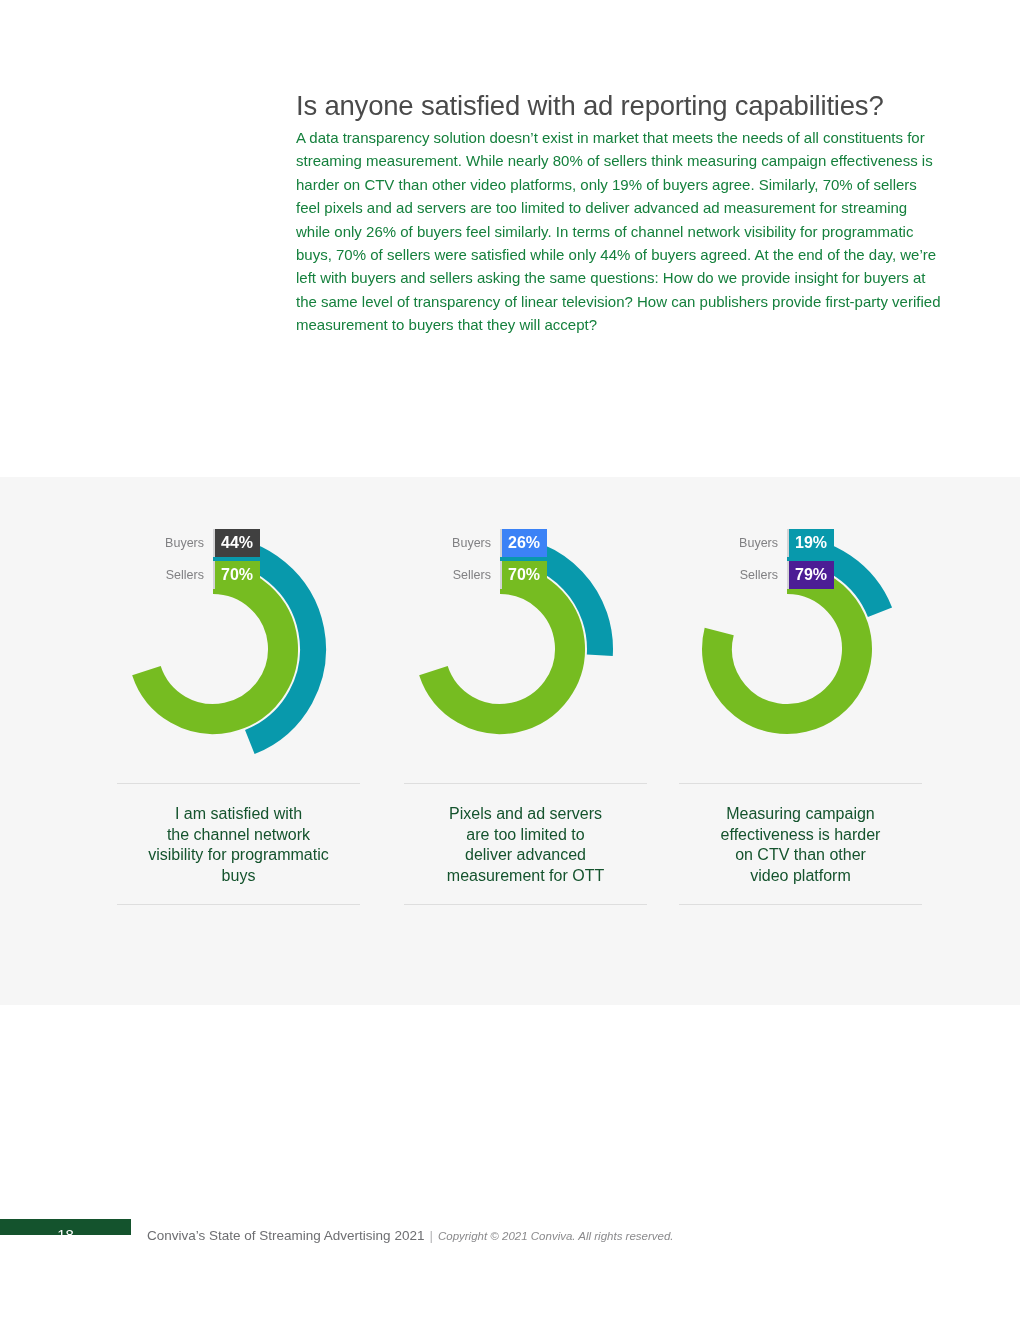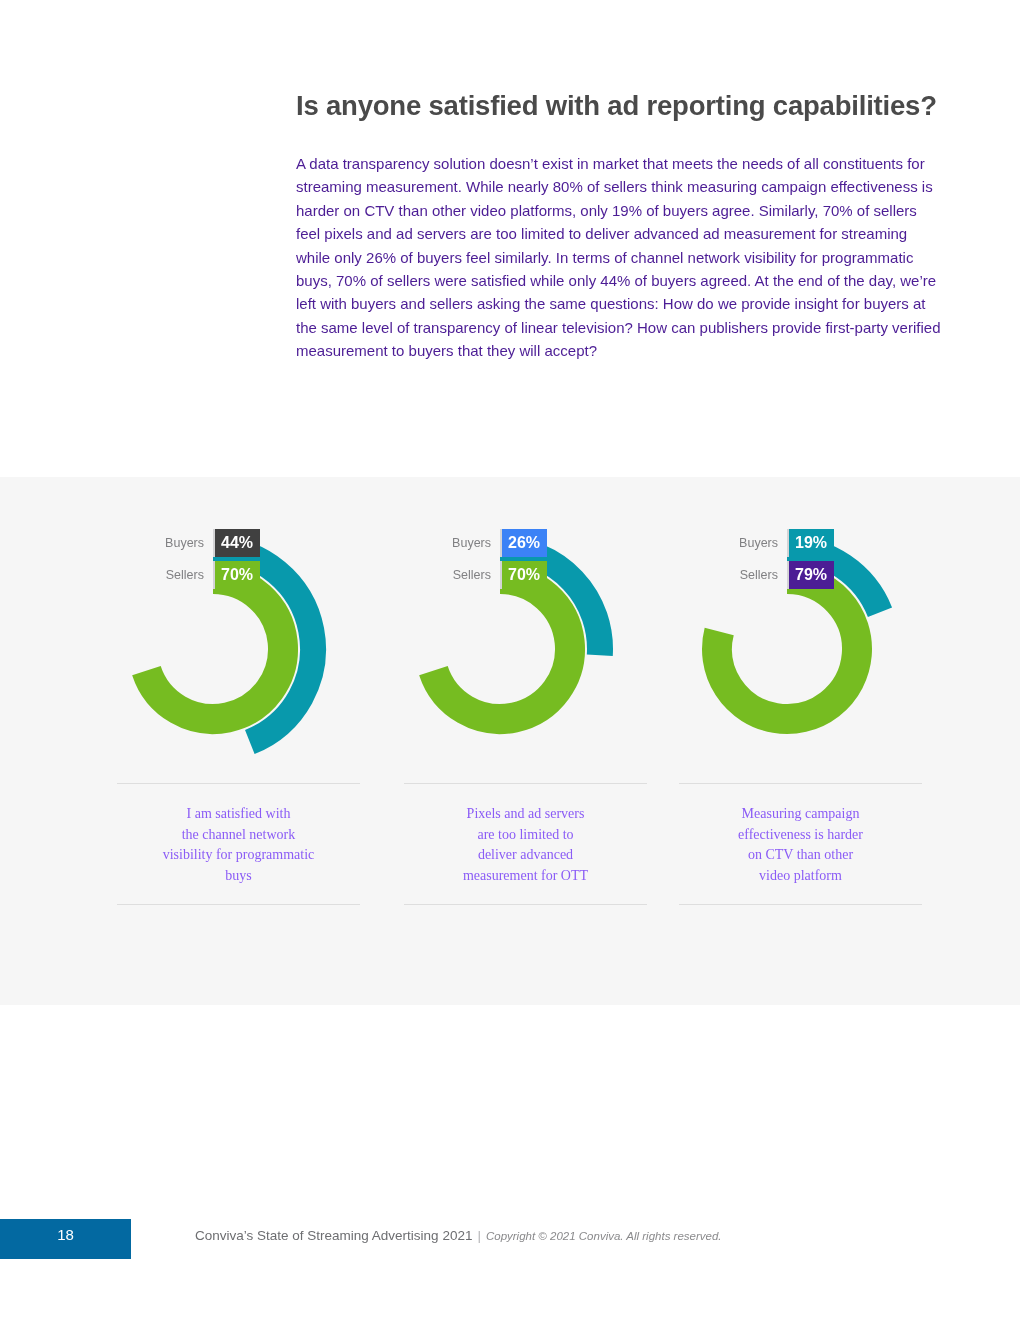--- a/index.html
+++ b/index.html
@@ -22,31 +22,30 @@
   
   .article {
     position: absolute;
     left: 296px;
     top: 86px;
     width: 648px;
   }
 
   .article-title {
     font-size: 27.5px;
-    font-weight: bold;
+    font-weight: normal;
     line-height: 40px;
     color: #4a4a4a;
     letter-spacing: -0.2px;
-    margin-bottom: 26px;
   }
 
   .article-body {
     font-size: 15px;
     line-height: 23.4px;
-    color: #4c1d95;
+    color: #15803d;
   }
 
   
   .stat-panel {
     position: absolute;
     left: 0;
     top: 477px;
     width: 1020px;
     height: 528px;
     background: #f6f6f6;
@@ -128,53 +127,51 @@
     position: absolute;
     top: 306px;
     width: 243px;
     border-top: 1px solid #dedede;
     border-bottom: 1px solid #dedede;
     padding: 20px 0 18px 0;
     text-align: center;
   }
 
   .caption-text {
-    font-size: 14px;
+    font-size: 16px;
     line-height: 20.5px;
-    color: #8b5cf6;
+    color: #14532d;
     white-space: pre-line;
-    font-family: Liberation Serif, serif;
   }
 
   
   .footer-badge {
     position: absolute;
     left: 0;
     top: 1219px;
     width: 131px;
-    height: 40px;
-    background: #0369a1;
+    height: 16px;
+    background: #14532d;
     color: #ffffff;
     font-size: 15px;
     line-height: 32px;
     text-align: center;
   }
 
   .footer-text {
     position: absolute;
     left: 147px;
     top: 1219px;
     height: 32px;
     line-height: 32px;
     white-space: nowrap;
   }
   .footer-title {
     font-size: 13.5px;
     color: #6d6e71;
-    margin-left: 48px;
   }
   .footer-sep {
     font-size: 13.5px;
     color: #b5b5b7;
     padding: 0 5px;
   }
   .footer-copy {
     font-size: 11.5px;
     color: #8a8a8c;
     font-style: italic;

